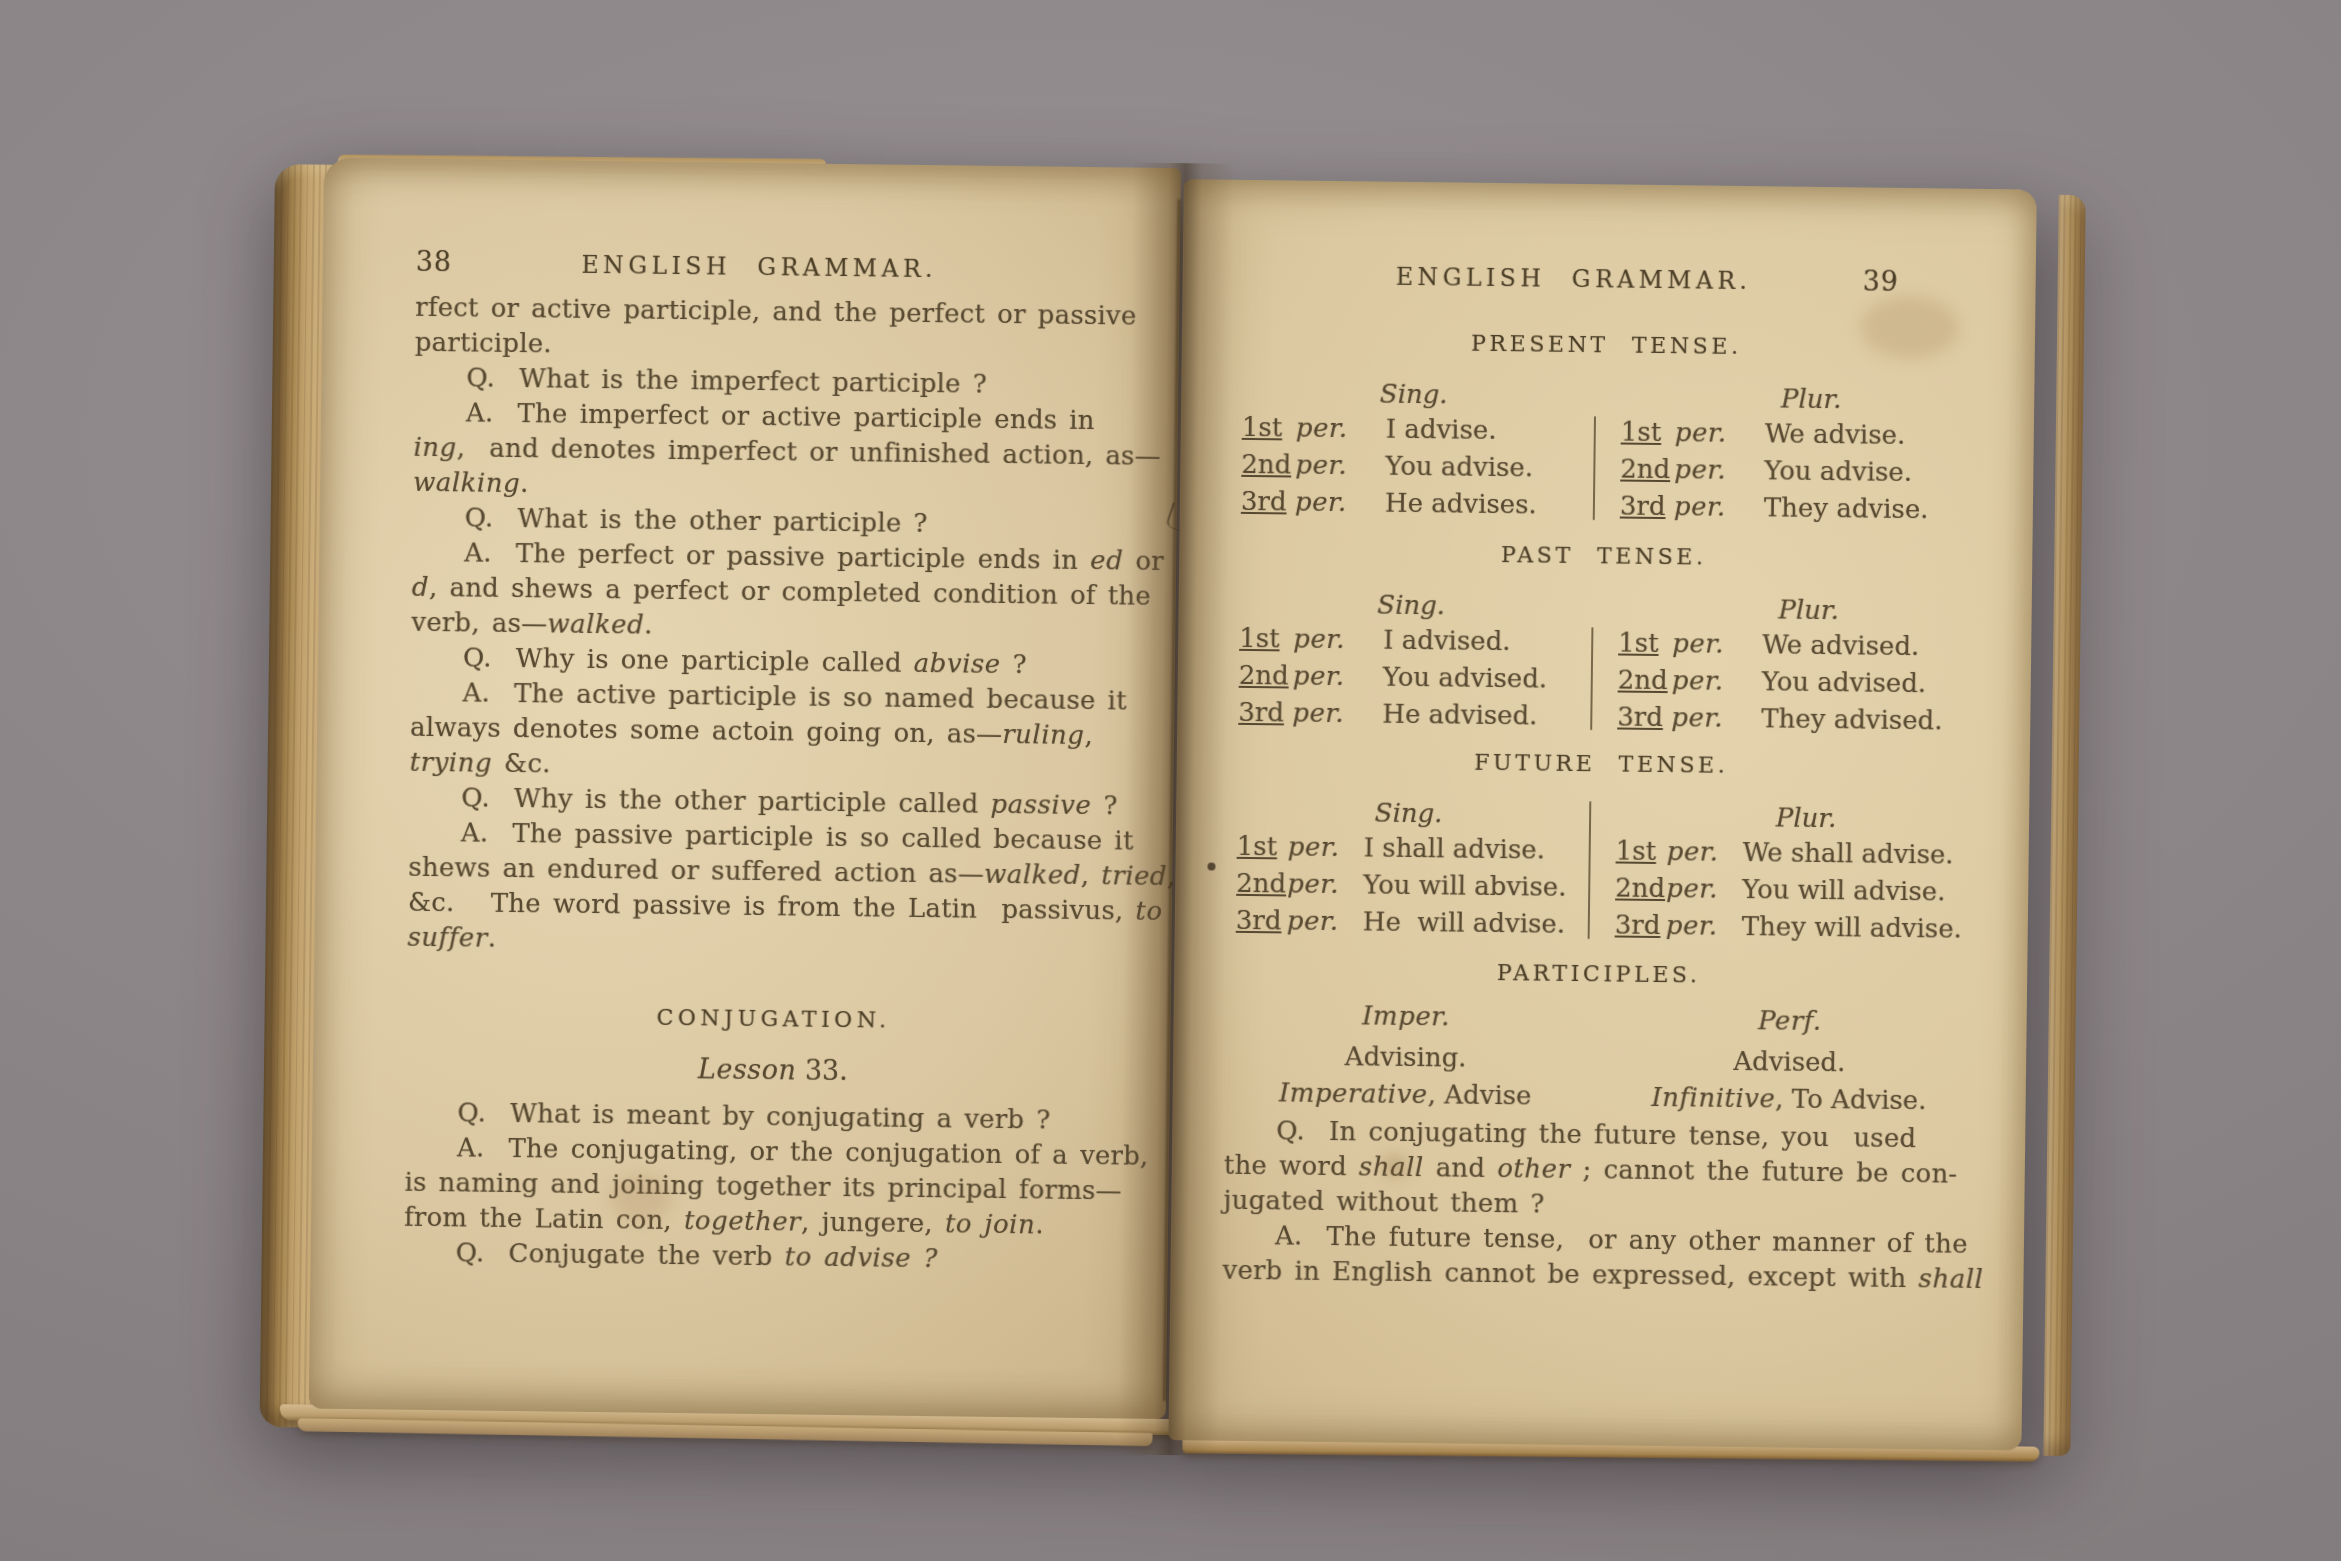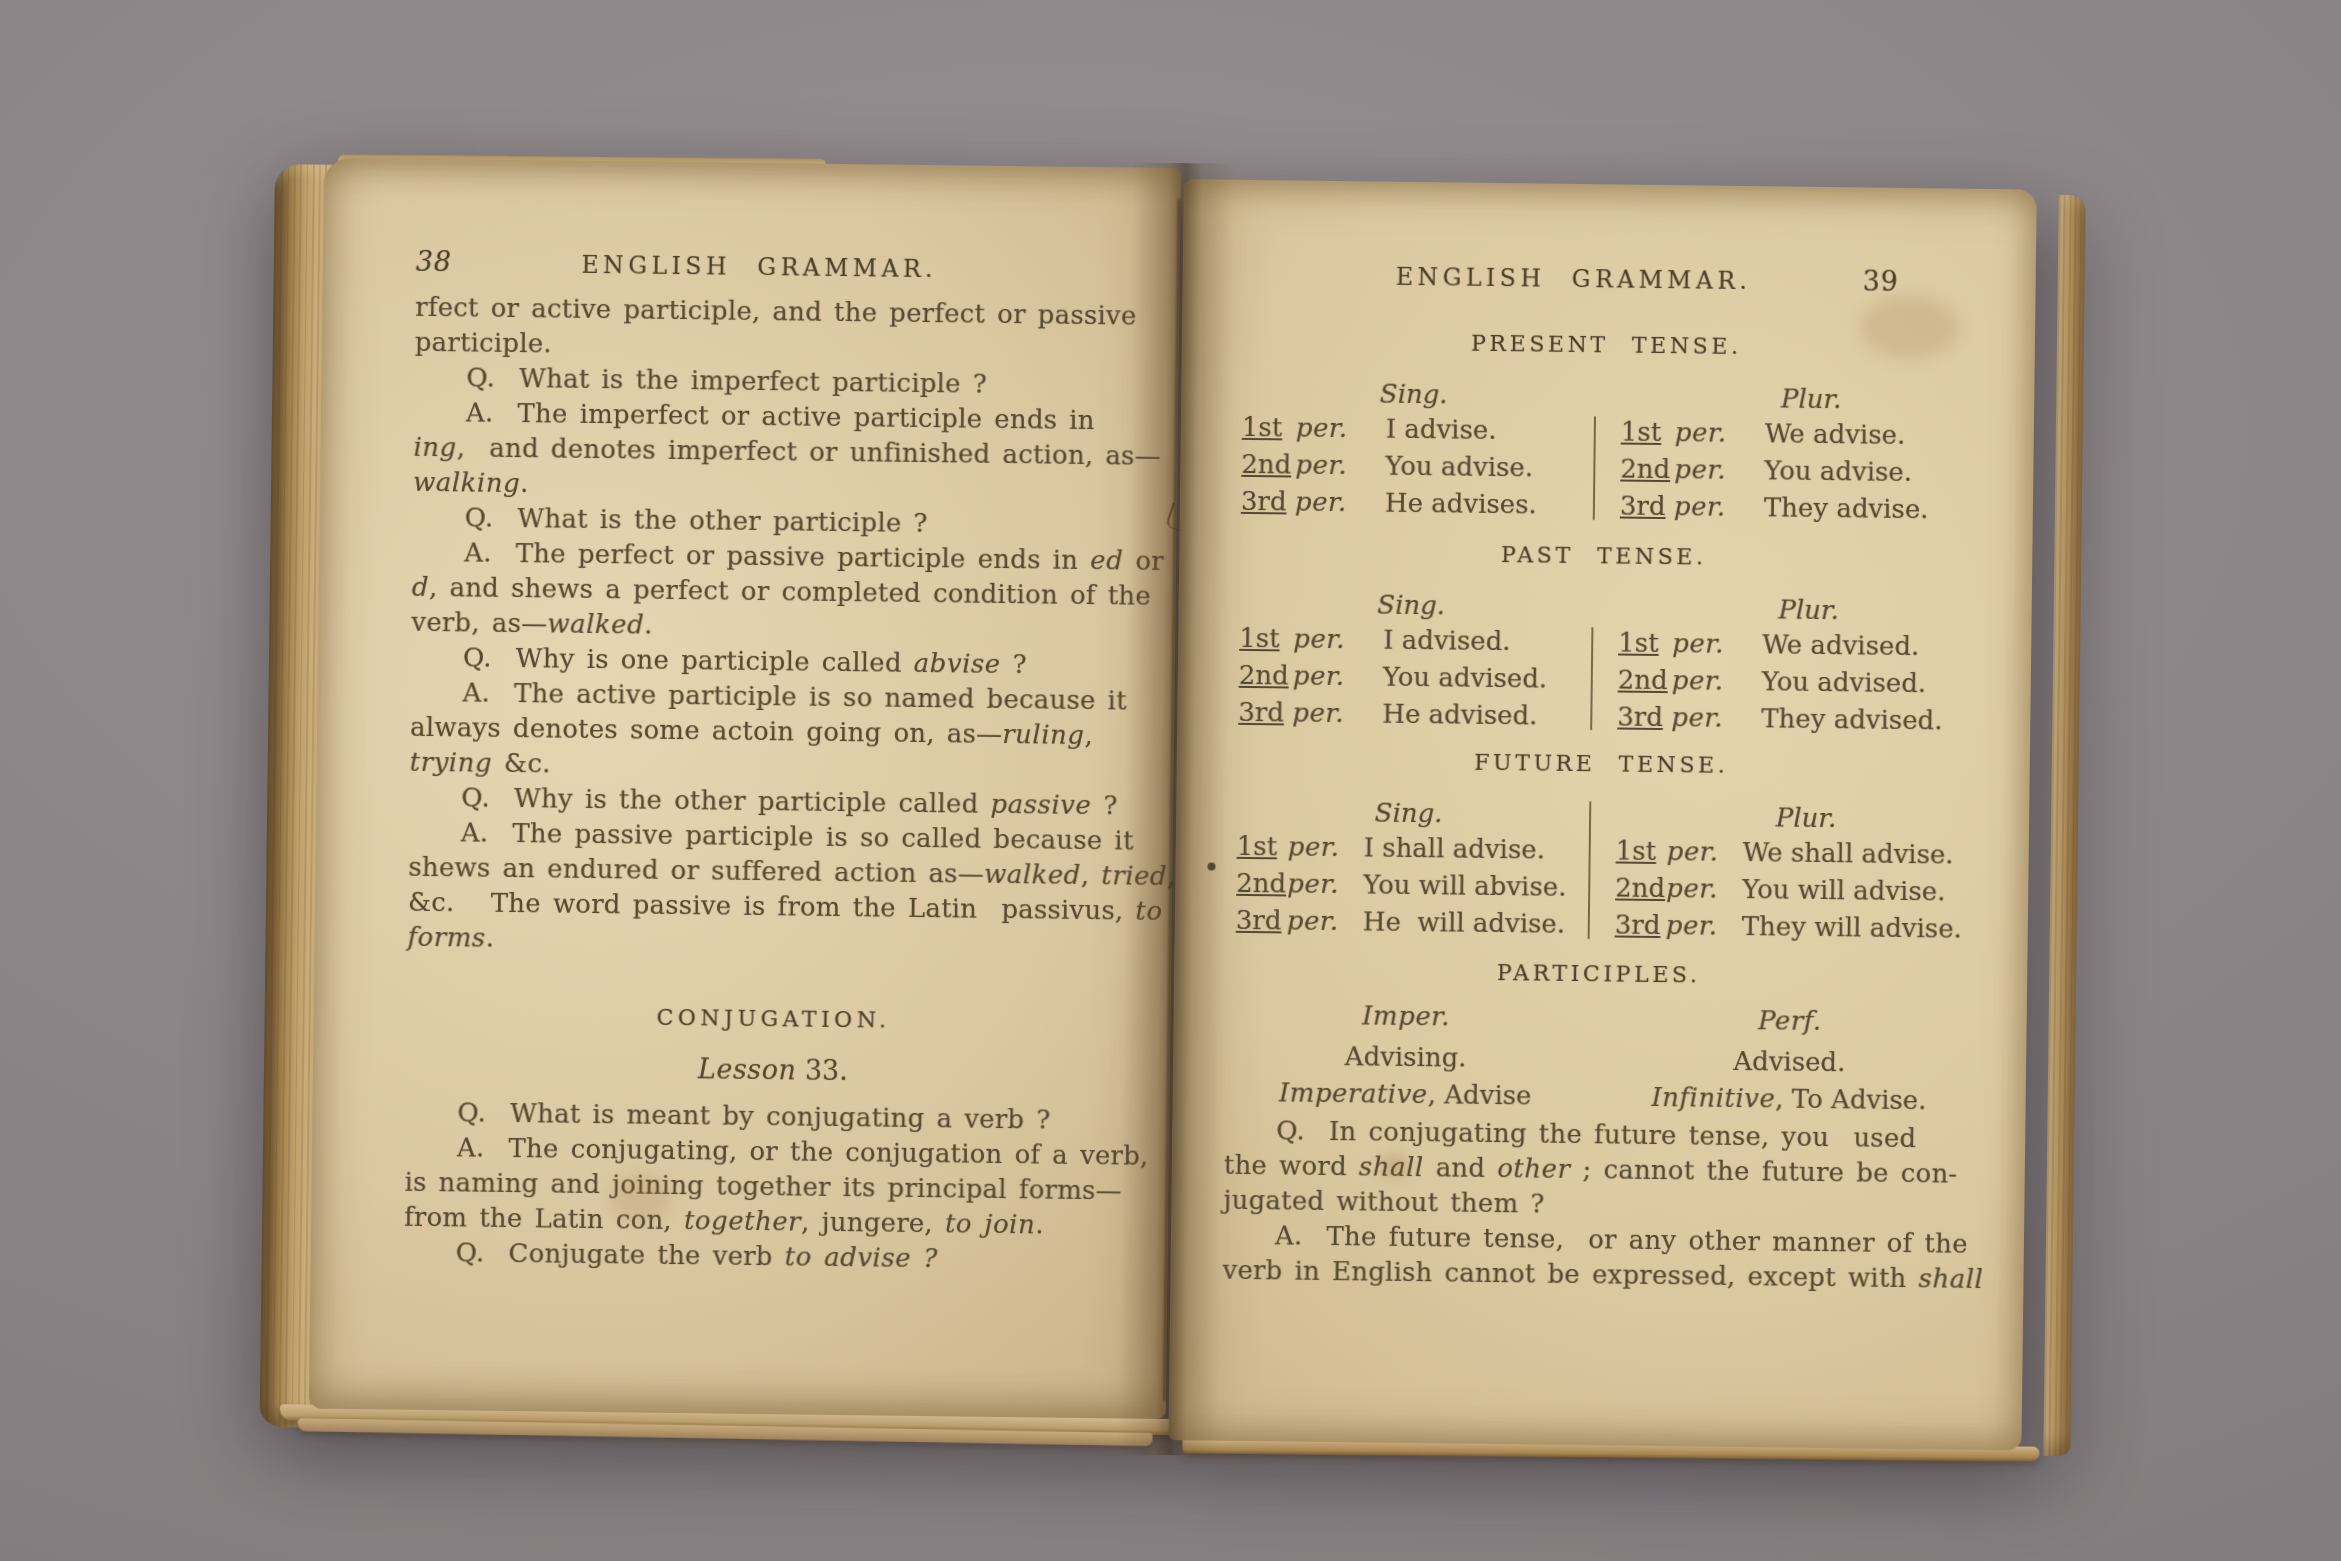--- a/index.html
+++ b/index.html
@@ -86,21 +86,21 @@
 
   
   .page *{text-shadow:0 0 1.1px rgba(90,74,46,.45);}
   em{font-style:italic;letter-spacing:0.5px;}
 
   .head-row{position:absolute;display:flex;align-items:baseline;font-size:24.4px;letter-spacing:0.9px;color:#4c3f28;}
   .left .head-row{top:87px;left:93px;width:732px;}
   .right .head-row{top:78px;left:52px;width:741px;}
   .runhead{flex:1;text-align:center;letter-spacing:4.5px;word-spacing:14.5px;font-size:23.5px;}
   .pagenum{font-size:27px;}
-  .left .pagenum{width:54px;text-align:left;font-style:italic;}
+  .left .pagenum{width:54px;text-align:left;}
   .left .hspacer{width:99px;}
   .right .hspacer{width:50px;}
   .right .pagenum{width:113px;text-align:right;padding-right:77px;box-sizing:border-box;}
 
   .textcol{position:absolute;}
   .left .textcol{left:93px;top:124px;width:734px;}
   .right .textcol{left:52px;top:114px;width:745px;}
 
   .tline{height:35px;line-height:35px;font-size:26px;white-space:pre;word-spacing:3.6px;letter-spacing:0.2px;}
   .tline.indent{padding-left:52px;}
@@ -175,21 +175,21 @@
             <div class="tline"><em>d</em>, and shews a perfect or completed condition of the</div>
             <div class="tline">verb, as—<em>walked</em>.</div>
             <div class="tline indent">Q.  Why is one participle called <em>abvise</em> ?</div>
             <div class="tline indent">A.  The active participle is so named because it</div>
             <div class="tline">always denotes some actoin going on, as—<em>ruling</em>,</div>
             <div class="tline"><em>trying</em> &amp;c.</div>
             <div class="tline indent">Q.  Why is the other participle called <em>passive</em> ?</div>
             <div class="tline indent">A.  The passive participle is so called because it</div>
             <div class="tline">shews an endured or suffered action as—<em>walked</em>, <em>tried</em>,</div>
             <div class="tline">&amp;c.   The word passive is from the Latin  passivus, <em>to</em></div>
-            <div class="tline"><em>forms</em>.</div>
+            <div class="tline"><em>suffer</em>.</div>
           </div>
         <div class="sect-head">CONJUGATION.</div>
         <div class="lesson"><em>Lesson</em>  33.</div>
         <div class="para2">
             <div class="tline indent">Q.  What is meant by conjugating a verb ?</div>
             <div class="tline indent">A.  The conjugating, or the conjugation of a verb,</div>
             <div class="tline">is naming and joining together its principal forms—</div>
             <div class="tline">from the Latin con, <em>together</em>, jungere, <em>to join</em>.</div>
             <div class="tline indent">Q.  Conjugate the verb <em>to advise ?</em></div>
           </div>

